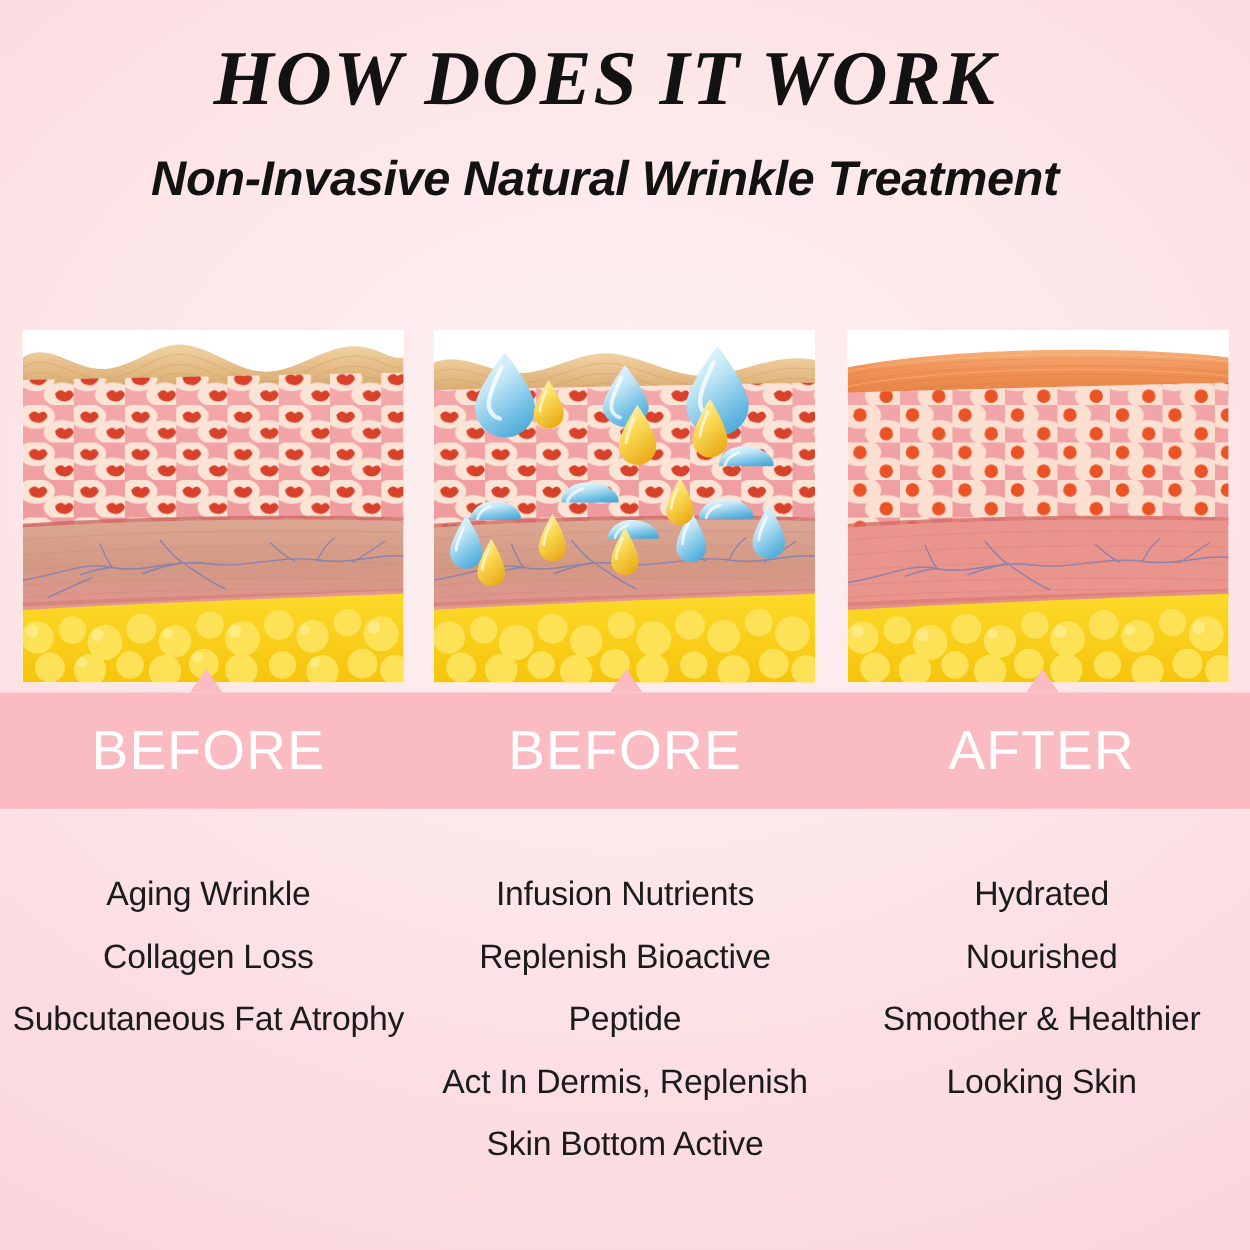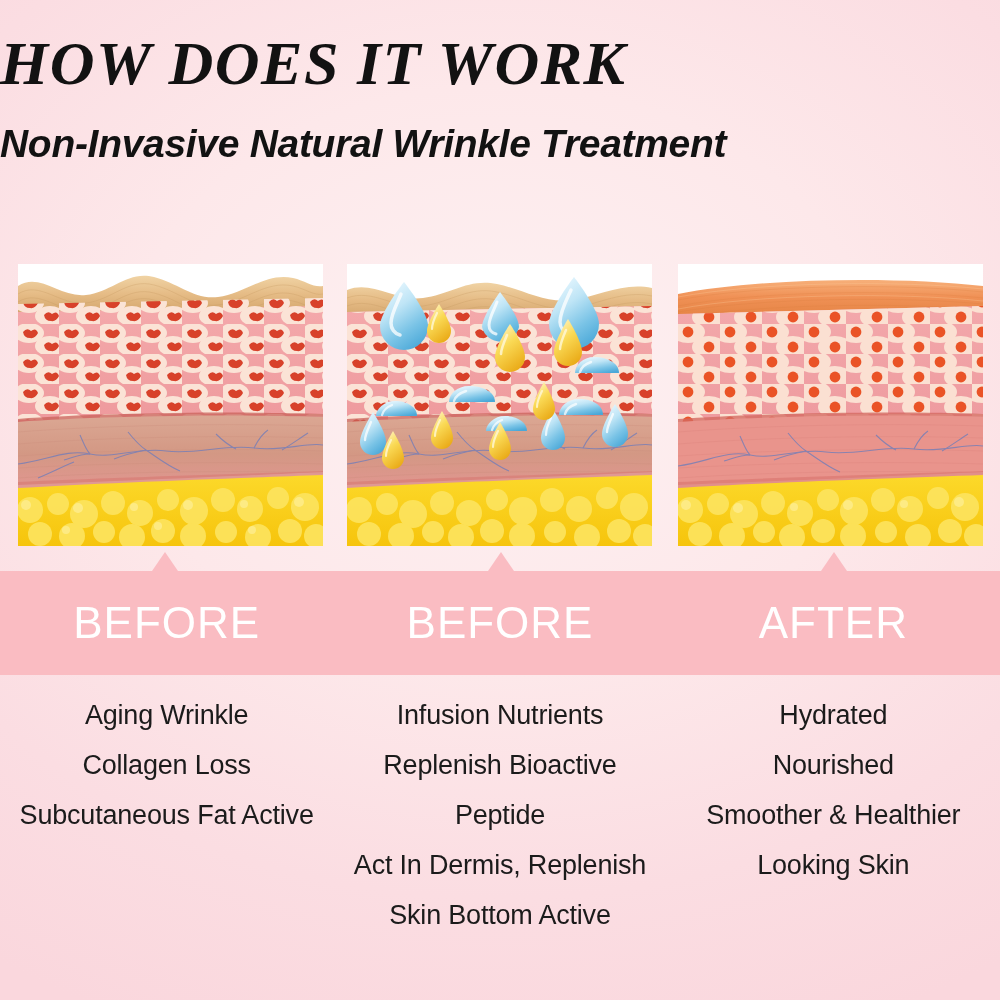--- a/index.html
+++ b/index.html
@@ -6,21 +6,21 @@
   html, body { width: 1000px; height: 1000px; }
   body {
     font-family: "Liberation Sans", sans-serif;
     background:
       radial-gradient(ellipse 900px 700px at 50% 38%, #fdf1f2 0%, #fde8ea 42%, #fbdde2 74%, #fad7dd 100%);
     position: relative;
     overflow: hidden;
   }
 
   
-  .header { position: absolute; left: 0; top: 0; width: 968px; }
+  .header { position: absolute; left: 0; top: 0; width: 968px; text-align: center; }
   .title {
     font-family: "Liberation Serif", "DejaVu Serif", serif;
     font-style: italic;
     font-weight: bold;
     font-size: 62px;
     letter-spacing: 1.5px;
     color: #121212;
     line-height: 1;
     margin-top: 32px;
   }
@@ -46,22 +46,22 @@
   }
   .panel-1 { left: 18px; }
   .panel-2 { left: 347px; }
   .panel-3 { left: 678px; }
 
   .panel svg { display: block; width: 100%; height: 100%; }
 
   
   .band {
     position: absolute;
-    left: 0; top: 571px;
-    width: 1000px; height: 104px;
+    left: 0; top: 554px;
+    width: 1000px; height: 93px;
     background: #fabcc2;
   }
   .band-inner { position: relative; width: 100%; height: 100%; display: flex; }
   .band-label {
     flex: 1;
     display: flex;
     align-items: center;
     justify-content: center;
     color: #ffffff;
     font-size: 44px;
@@ -488,21 +488,21 @@
     <div class="band-label">BEFORE</div>
     <div class="band-label">BEFORE</div>
     <div class="band-label">AFTER</div>
   </div>
 </div>
 
 <div class="columns">
   <ul class="column">
     <li>Aging Wrinkle</li>
     <li>Collagen Loss</li>
-    <li>Subcutaneous Fat Active</li>
+    <li>Subcutaneous Fat Atrophy</li>
   </ul>
   <ul class="column">
     <li>Infusion Nutrients</li>
     <li>Replenish Bioactive</li>
     <li>Peptide</li>
     <li>Act In Dermis, Replenish</li>
     <li>Skin Bottom Active</li>
   </ul>
   <ul class="column">
     <li>Hydrated</li>

